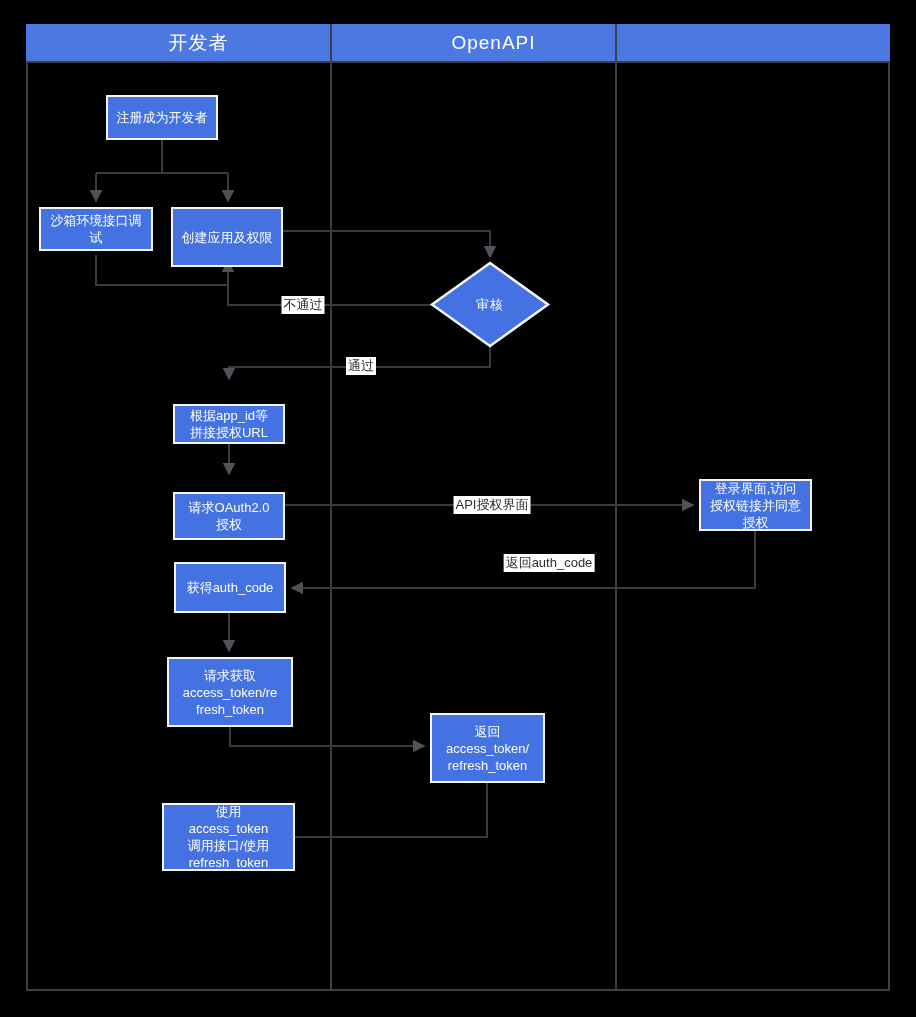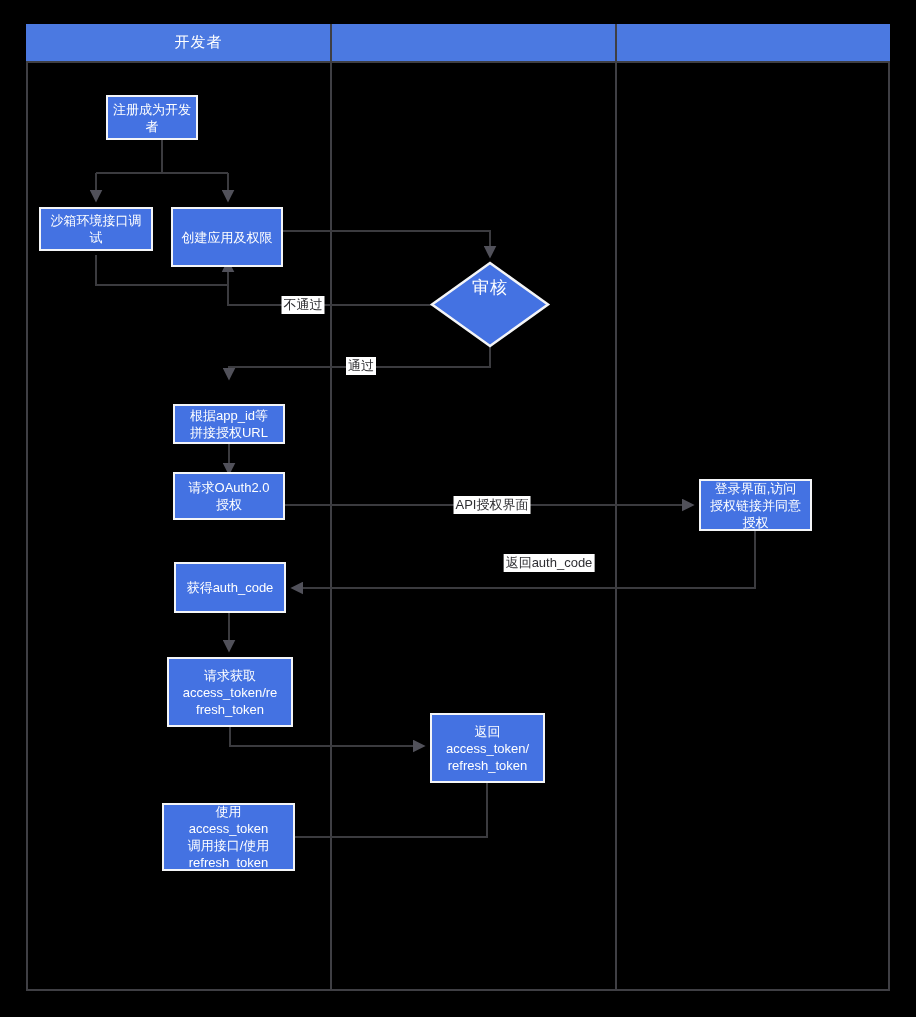--- a/index.html
+++ b/index.html
@@ -12,53 +12,54 @@
     position:absolute; left:26px; top:24px; width:864px; height:967px;
     border:2px solid #3f3f44; box-sizing:border-box;
   }
   .lane-header {
     position:absolute; left:26px; top:24px; width:864px; height:39px;
     display:flex; box-sizing:border-box;
     background:#4b79e1; border-bottom:2px solid #3f3f44;
   }
   .lane-cell {
     display:flex; align-items:center; justify-content:center;
-    color:#ffffff; font-size:15px; font-weight:500; letter-spacing:1px;
+    color:#ffffff; font-size:19px; font-weight:500; letter-spacing:1px;
     box-sizing:border-box; height:100%;padding-left:40px;
   }
   .divider {
     position:absolute; top:24px; height:967px; width:2px; background:#3f3f44;
   }
   svg.connectors { position:absolute; left:0; top:0; pointer-events:none; }
   .node {
     position:absolute; box-sizing:border-box;
     background:#4472e2; border:2px solid #f4f5f7;
     display:flex; align-items:center; justify-content:center;
     text-align:center;
   }
   .node-label {
     color:#ffffff; font-size:13px; line-height:17px; white-space:pre-line;
   }
   .diamond-label {
-    position:absolute; left:432px; top:246px; width:116px; height:83px;
+    position:absolute; left:432px; top:263px; width:116px; height:83px;
     display:flex; align-items:center; justify-content:center;
-    color:#ffffff; font-size:17px; letter-spacing:1px;
+    color:#ffffff; font-size:13px; letter-spacing:1px;
   }
   .edge-label {
     position:absolute; transform:translate(-50%,-50%);
     background:#ffffff; color:#2e2e32; font-size:13px; line-height:16px;
     padding:1px 2px; white-space:nowrap;text-align:center;
   }
 </style>
 </head>
 <body>
 
 <div class="frame"></div>
 <div class="lane-header">
   <div class="lane-cell" style="width:305px">开发者</div>
+  <div class="lane-cell" style="width:285px">OpenAPI</div>
 </div>
 <div class="divider" style="left:330px"></div>
 <div class="divider" style="left:615px"></div>
 
 <svg class="connectors" width="916" height="1017" viewBox="0 0 916 1017">
   <defs>
     <marker id="arrow" viewBox="0 0 10 10" refX="8" refY="5" markerWidth="13" markerHeight="13" orient="auto" markerUnits="userSpaceOnUse">
       <path d="M0,0 L10,5 L0,10 Z" fill="#51515a"></path>
     </marker>
   </defs>
@@ -86,36 +87,36 @@
     <path d="M229,613 L229,650" marker-end="url(#arrow)"></path>
 
     <path d="M230,727 L230,746 L423,746" marker-end="url(#arrow)"></path>
 
     <path d="M487,783 L487,837 L280,837" marker-end="url(#arrow)"></path>
   </g>
 
   <polygon points="490,263 548,304.5 490,346 432,304.5" fill="#4472e2" stroke="#f4f5f7" stroke-width="2.5"></polygon>
 </svg>
 
-<div class="node" style="left:106px;top:95px;width:92px;height:45px">
+<div class="node" style="left:106px;top:95px;width:112px;height:45px">
   <span class="node-label">注册成为开发者</span>
 </div>
 <div class="node" style="left:39px;top:207px;width:114px;height:44px">
   <span class="node-label">沙箱环境接口调
 试</span>
 </div>
 <div class="node" style="left:171px;top:207px;width:112px;height:60px">
   <span class="node-label">创建应用及权限</span>
 </div>
 <div class="diamond-label">审核</div>
 <div class="node" style="left:173px;top:404px;width:112px;height:40px">
   <span class="node-label">根据app_id等
 拼接授权URL</span>
 </div>
-<div class="node" style="left:173px;top:472px;width:112px;height:48px">
+<div class="node" style="left:173px;top:492px;width:112px;height:48px">
   <span class="node-label">请求OAuth2.0
 授权</span>
 </div>
 <div class="node" style="left:699px;top:479px;width:113px;height:52px">
   <span class="node-label">登录界面,访问
 授权链接并同意
 授权</span>
 </div>
 <div class="node" style="left:174px;top:562px;width:112px;height:51px">
   <span class="node-label">获得auth_code</span>

